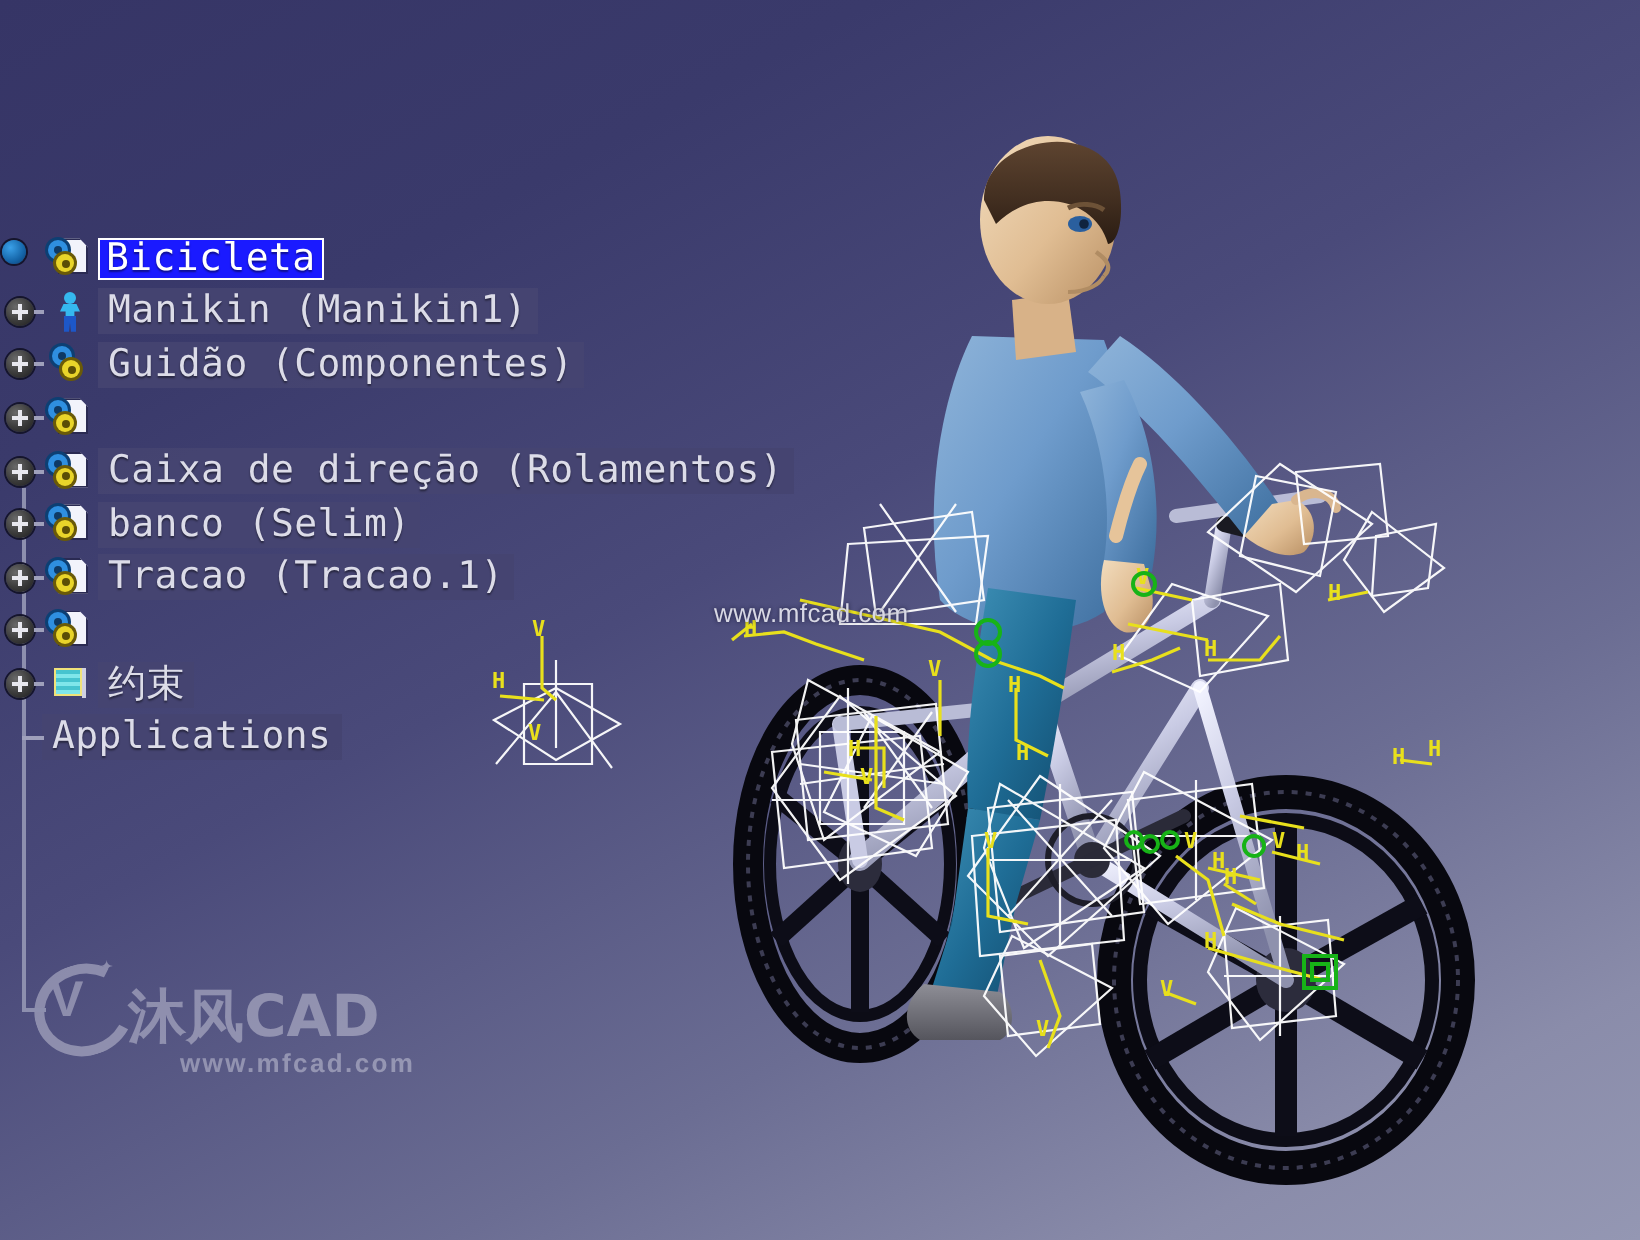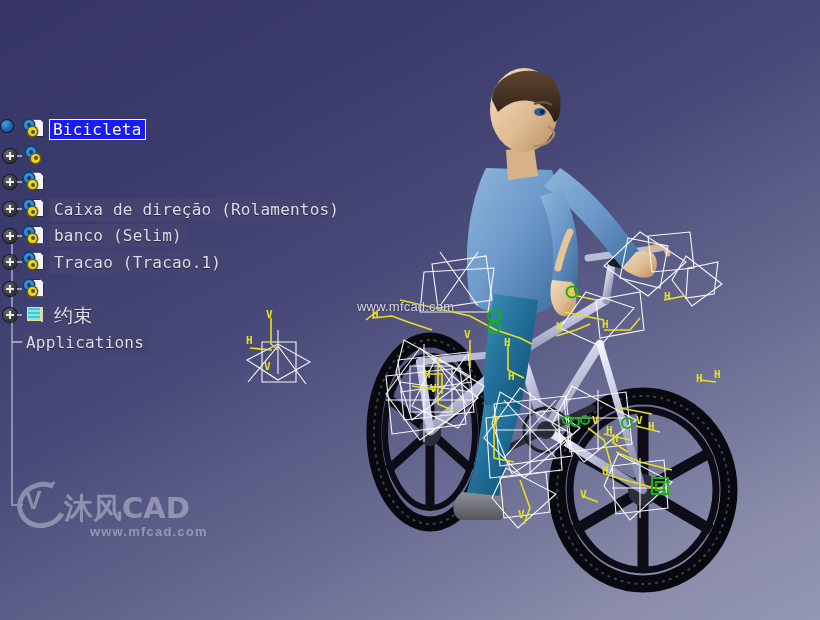--- a/index.html
+++ b/index.html
@@ -257,21 +257,21 @@
   .ico-constr::after {
     content: "";
     position: absolute;
     left: 13px; top: -1px;
     width: 2px; height: 15px;
     background: #cfd0e2;
   }
 
   .node-label {
     color: #dcdce8;
-    font-size: 16px;
+    font-size: 19px;
     line-height: 17px;
     letter-spacing: .2px;
     padding: 2px 4px 2px 4px;
     background: rgba(69,68,113,.92);
     border: 1px solid transparent;
     text-shadow: 0 1px 1px rgba(0,0,0,.45);
   }
   .node-label.cjk {
     font-family: "DejaVu Sans", sans-serif;
     font-size: 19px;
@@ -558,33 +558,48 @@
         <div class="knob"></div>
       </div>
       <div class="nicon">
         <div class="ico-page"></div>
         <div class="ico-gear-blue"></div>
         <div class="ico-gear-yellow"></div>
       </div>
       <span class="node-label selected">Bicicleta</span>
     </div>
 
+    <div class="tree-row">
+      <div class="expander">
+        <div class="knob"></div>
+          <div class="plus-h"></div>
+          <div class="plus-v"></div>
+          <div class="stub"></div>
+      </div>
+      <div class="nicon">
+        <div class="ico-manikin-head"></div>
+        <div class="ico-manikin-body"></div>
+        <div class="ico-manikin-legs"></div>
+      </div>
+      <span class="node-label">Manikin (Manikin1)</span>
+    </div>
 
 
     <div class="tree-row">
       <div class="expander">
         <div class="knob"></div>
           <div class="plus-h"></div>
           <div class="plus-v"></div>
           <div class="stub"></div>
       </div>
       <div class="nicon product">
         <div class="ico-gear-blue"></div>
         <div class="ico-gear-yellow"></div>
       </div>
+      <span class="node-label">Guidão (Componentes)</span>
     </div>
 
     <div class="tree-row">
       <div class="expander">
         <div class="knob"></div>
           <div class="plus-h"></div>
           <div class="plus-v"></div>
           <div class="stub"></div>
       </div>
       <div class="nicon">

